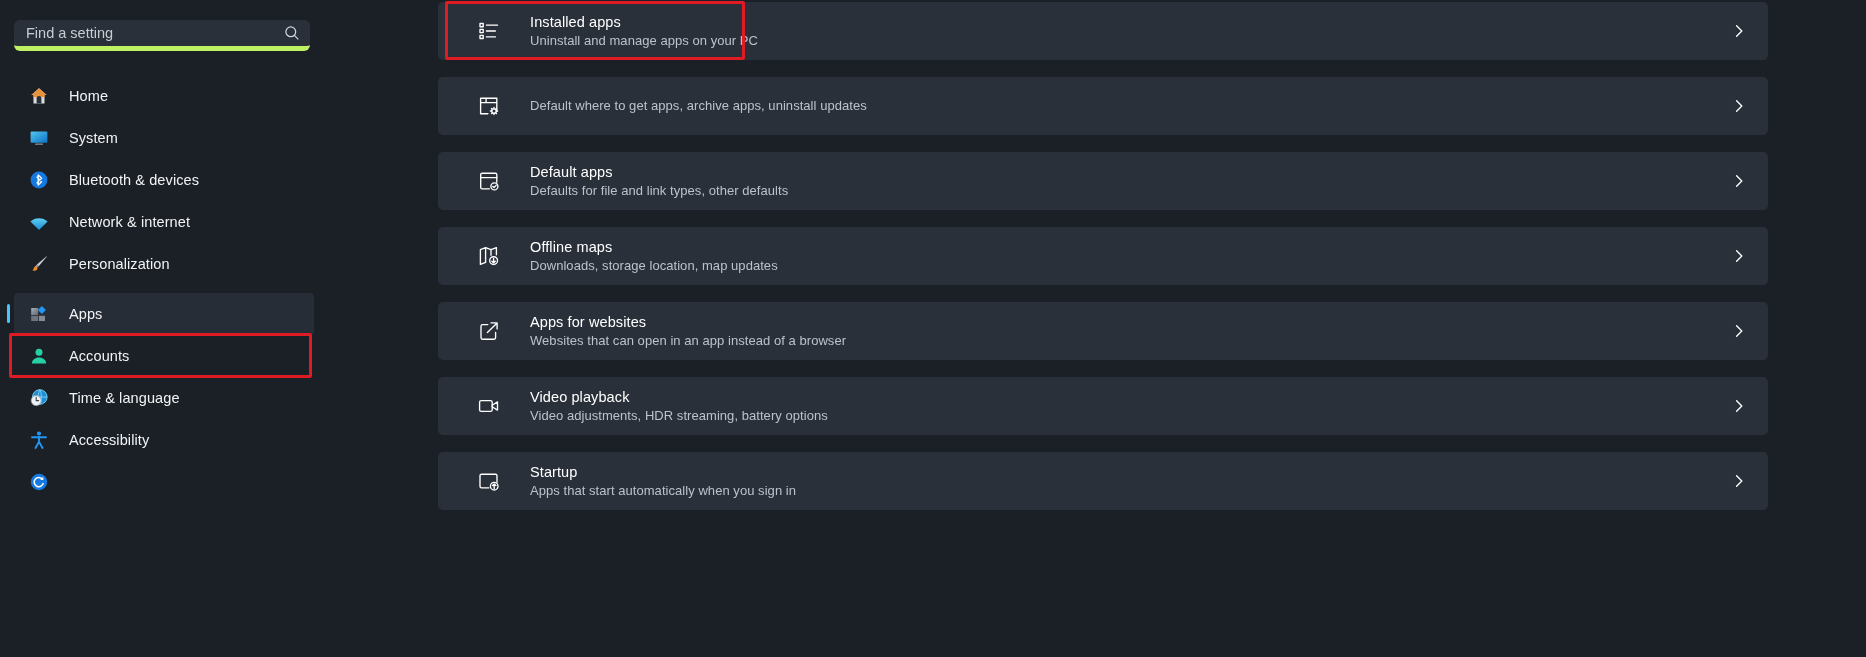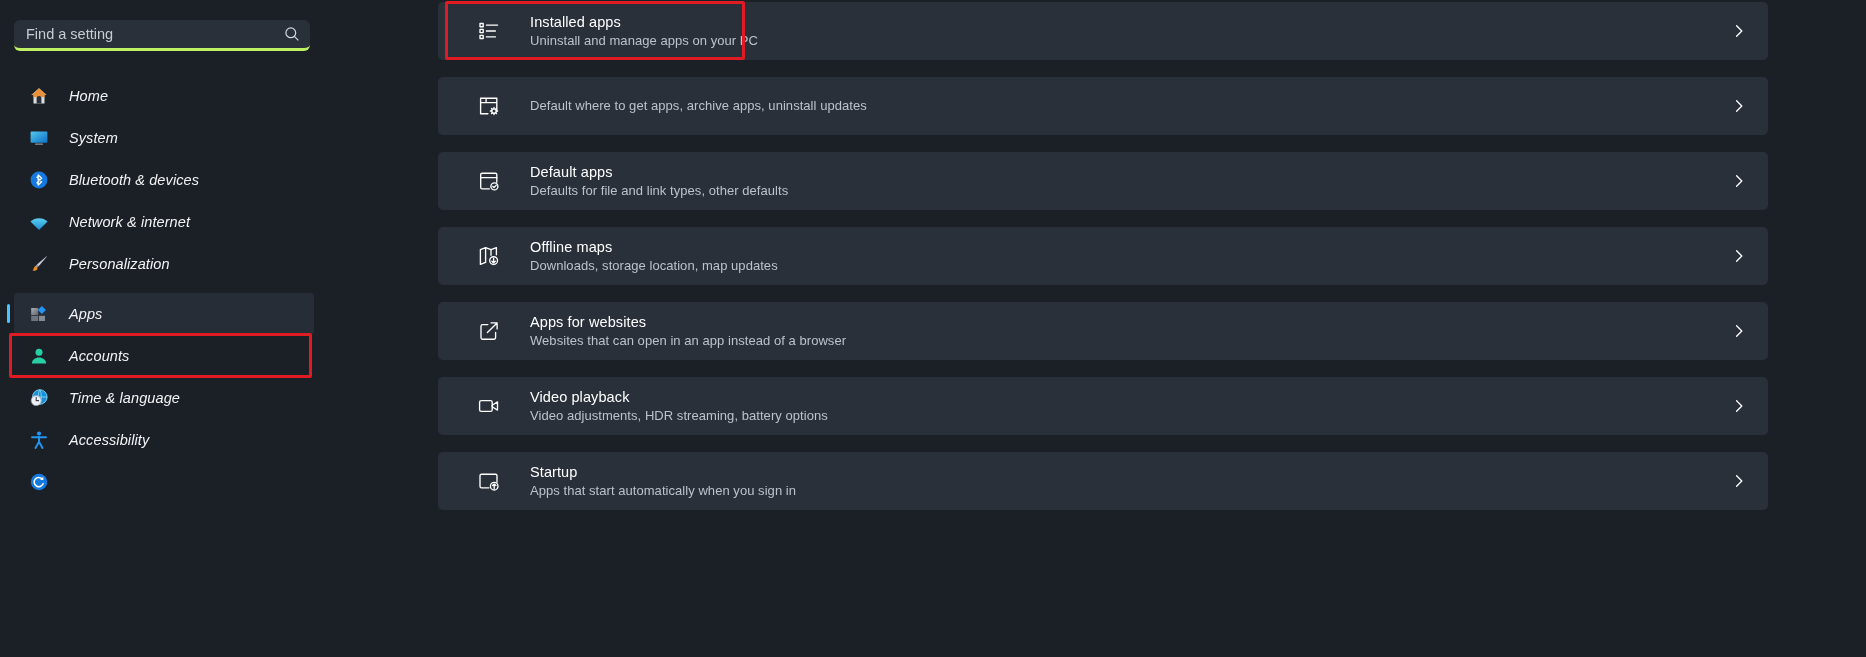--- a/index.html
+++ b/index.html
@@ -27,42 +27,41 @@
     overflow: hidden;
   }
 
   #search-box {
     position: absolute;
     left: 14px; top: 20px;
     width: 296px;
     height: 31px;
     background: #2a303a;
     border-radius: 6px;
-    border-bottom: 3px solid #bef264;
+    border-bottom: 5px solid #bef264;
     display: flex;
     align-items: center;
     padding: 0 10px 0 12px;
   }
   #search-input {
     flex: 1;
     background: transparent;
     border: none;
     outline: none;
     color: #c8ccd2;
     font-size: 14.5px;
     font-family: "Liberation Sans", sans-serif;
   }
   #search-input::placeholder { color: #c8ccd2; opacity: 1; }
   .search-icon svg { display: block; }
 
   #nav-list {
     position: absolute;
     left: 0; top: 75px;
     width: 340px;
-    font-style: italic;
   }
 
   .nav-item {
     position: relative;
     height: 42px;
     margin: 0 26px 0 14px;
     border-radius: 4px;
     display: flex;
     align-items: center;
     padding-left: 14px;

